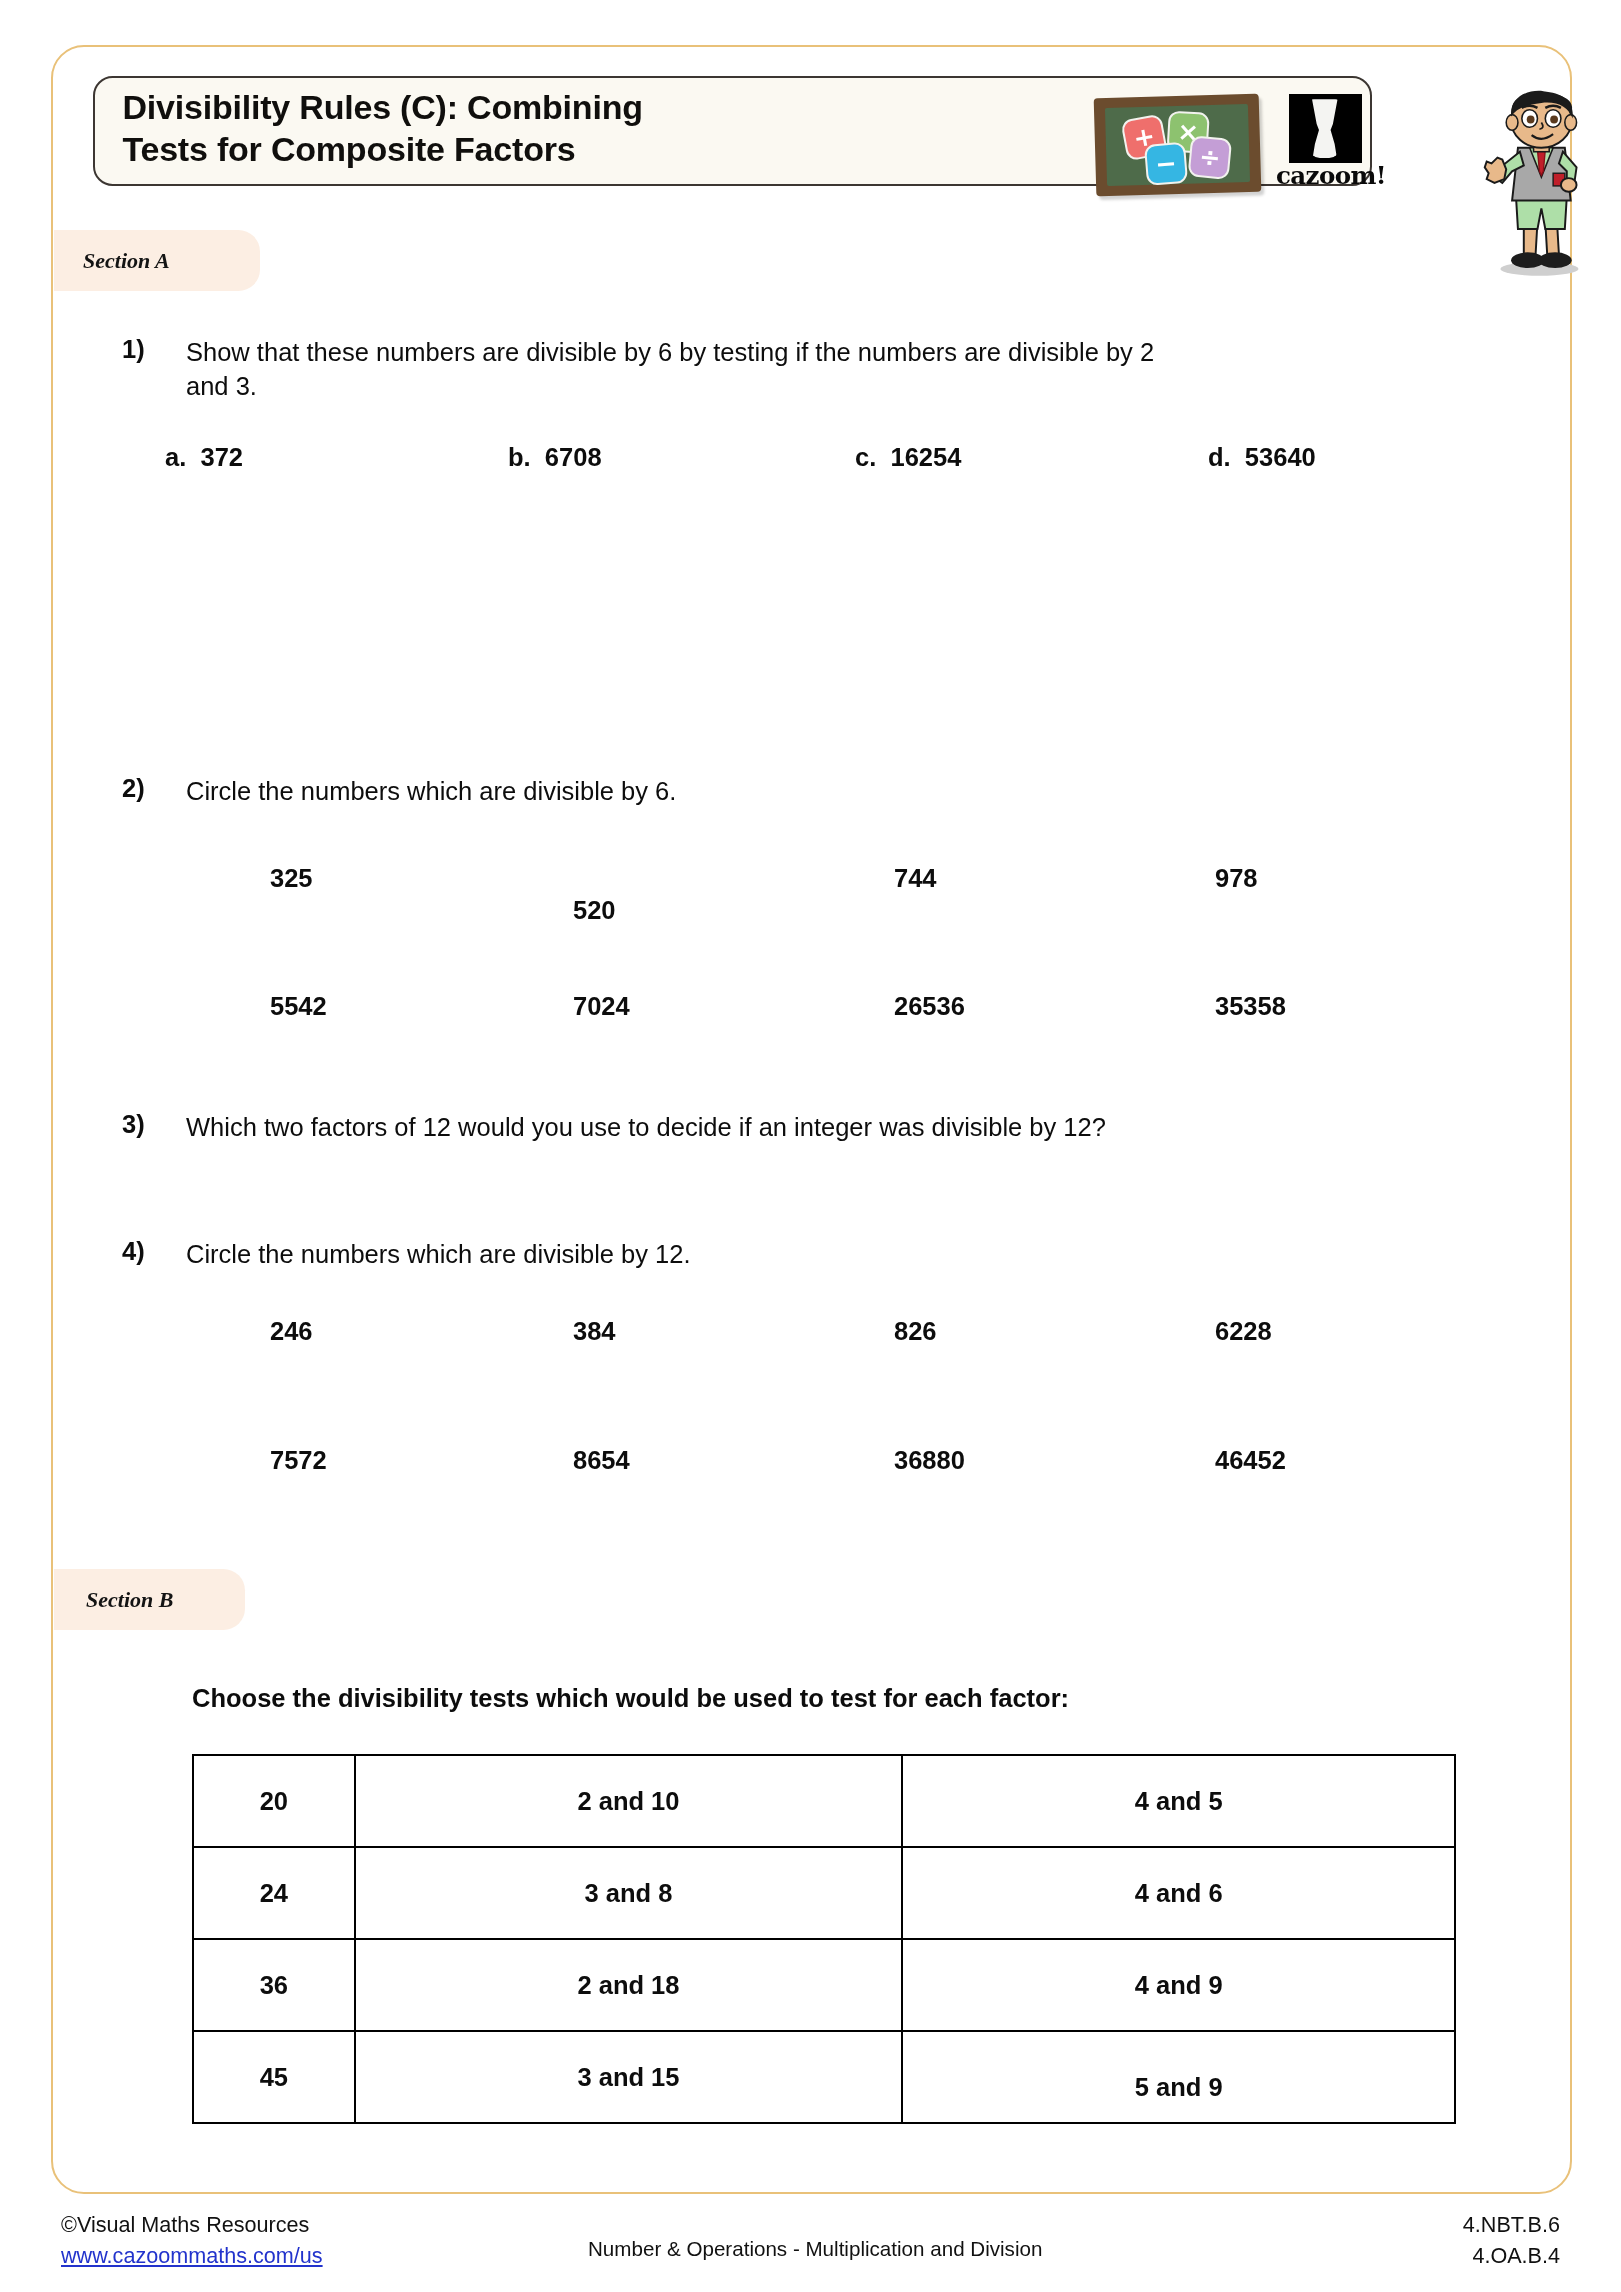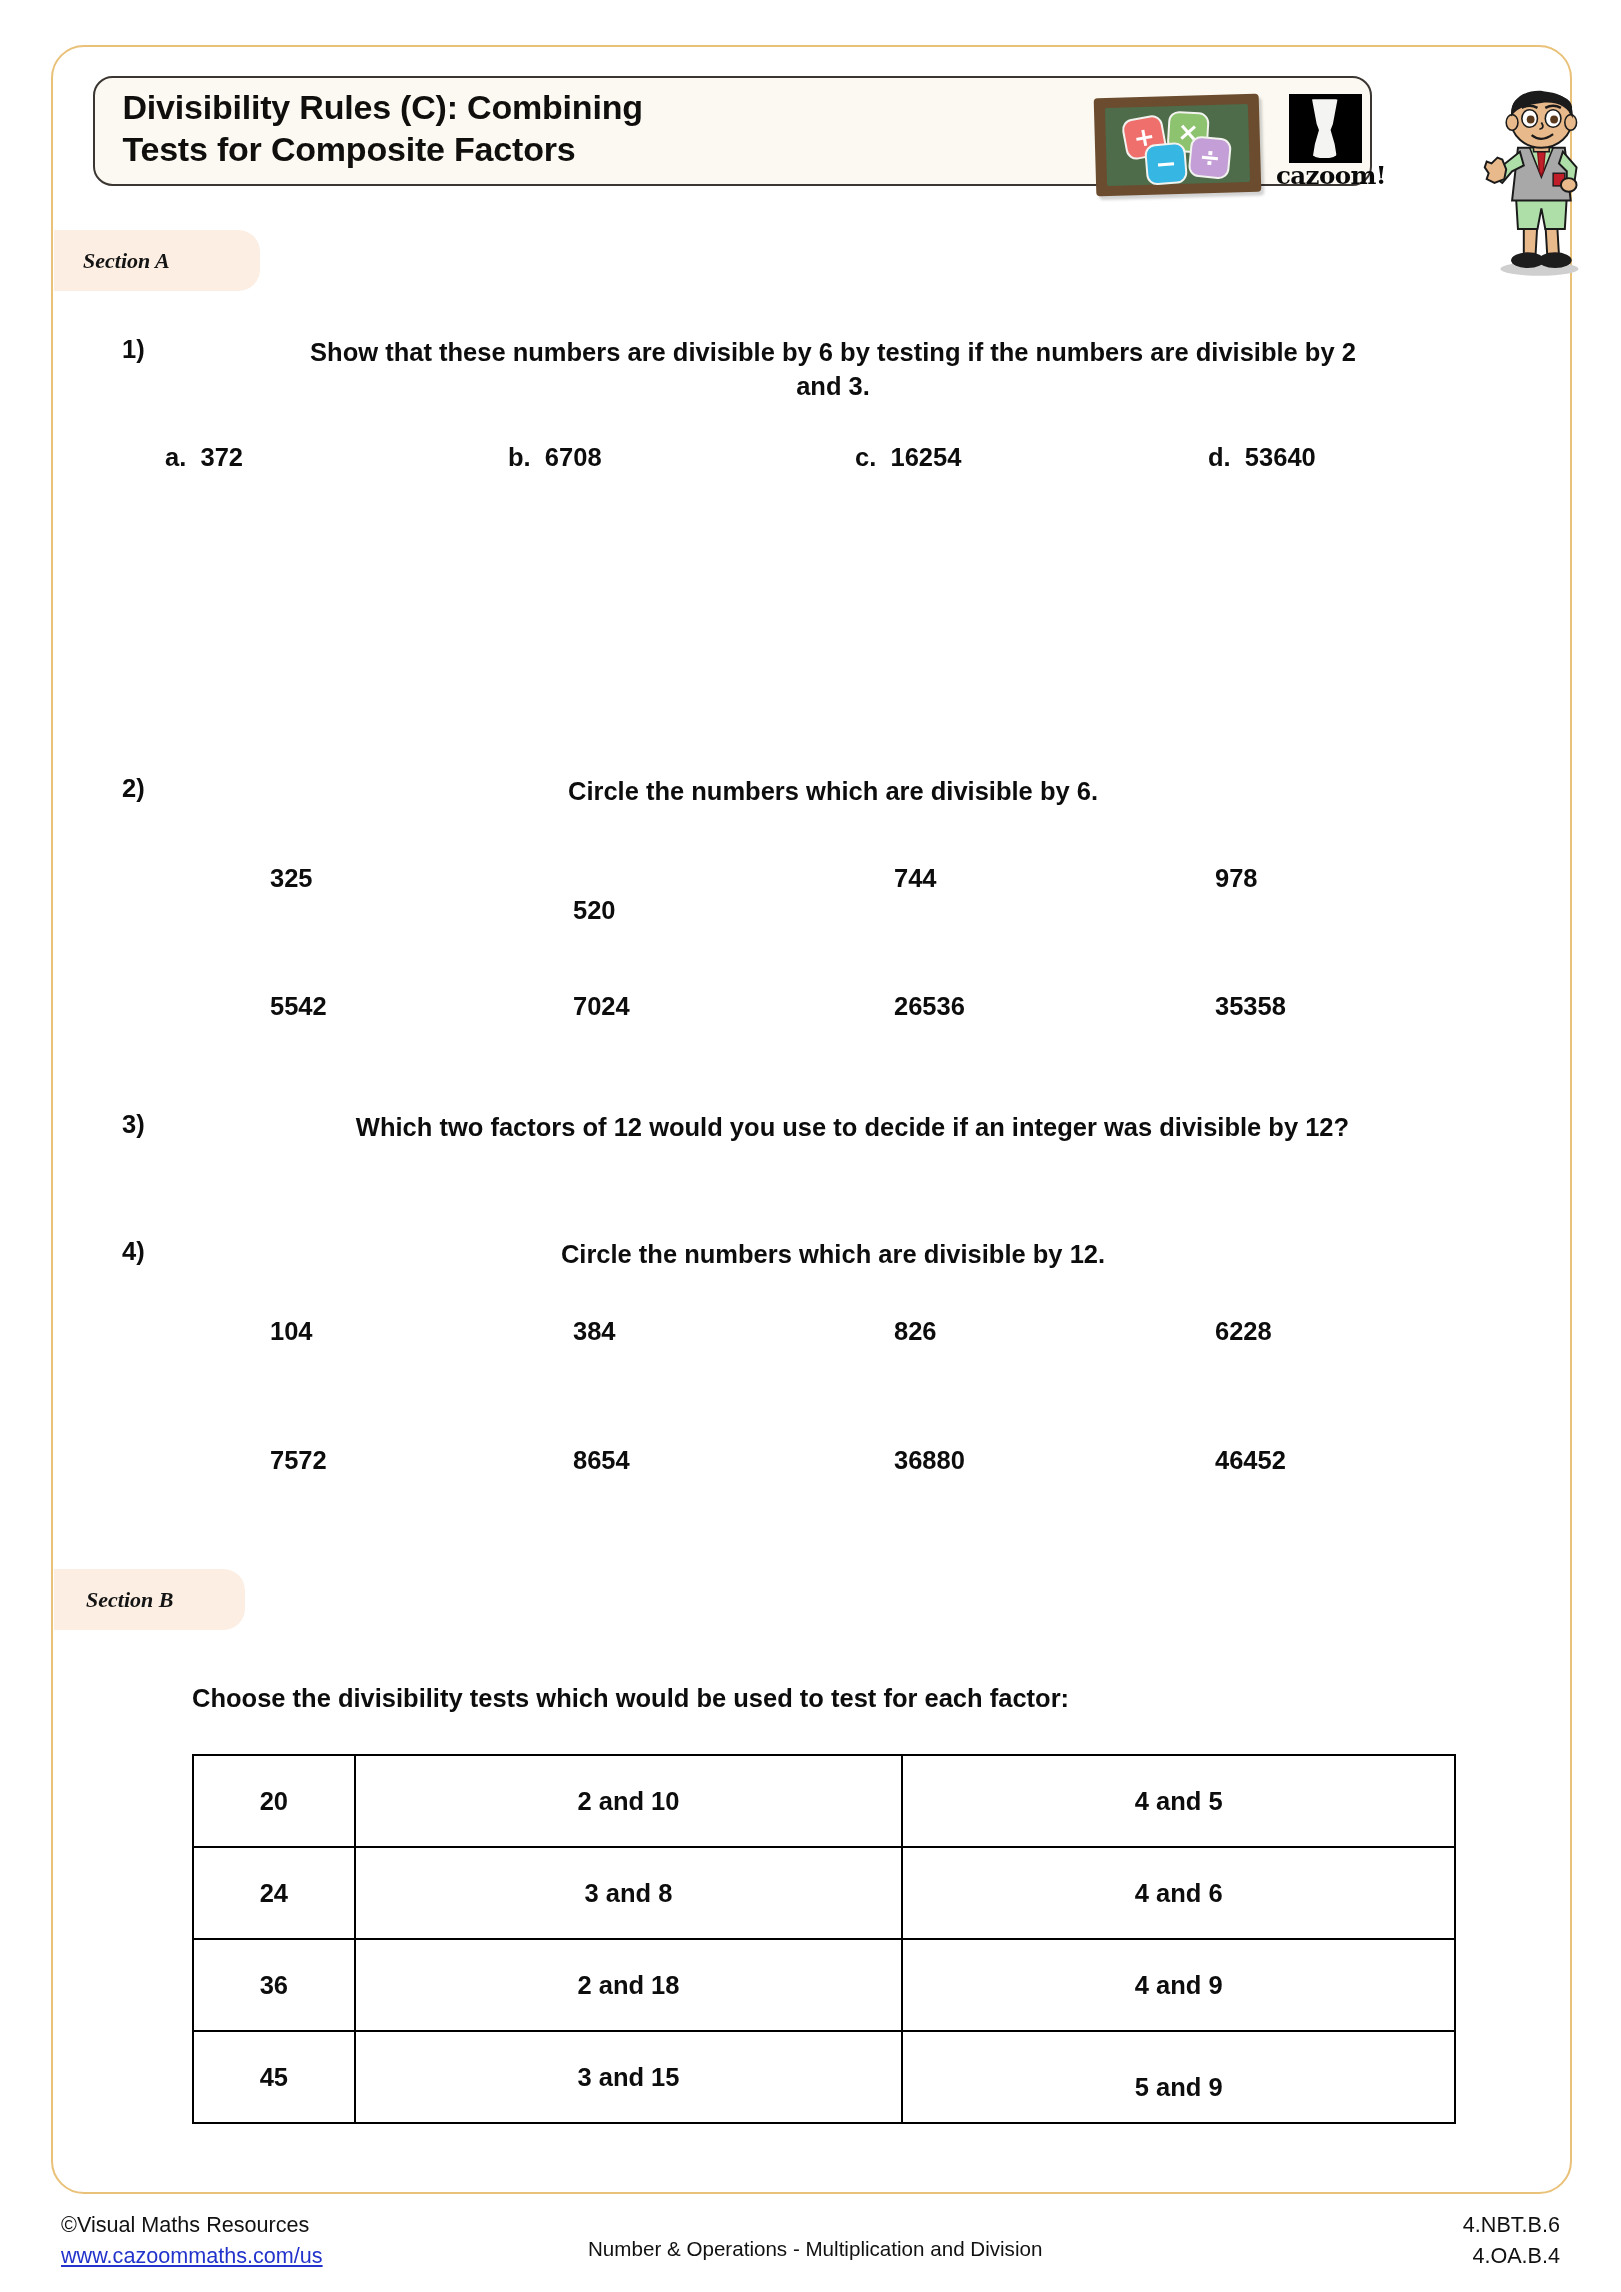--- a/index.html
+++ b/index.html
@@ -161,24 +161,23 @@
   
   .q-num {
     position: absolute;
     font-size: 25.5px;
     font-weight: bold;
     color: #0d0d0d;
   }
   .q-text {
     position: absolute;
     font-size: 25.5px;
-    font-weight: bold;
+    font-weight: normal;
     color: #0d0d0d;
     line-height: 1.35;
-    text-align: center;
   }
 
   .choice {
     position: absolute;
     font-size: 25.5px;
     font-weight: bold;
     color: #0d0d0d;
     white-space: nowrap;
   }
 
@@ -361,21 +360,21 @@
 <div class="num-item" style="left:573px; top:992px;">7024</div>
 <div class="num-item" style="left:894px; top:992px;">26536</div>
 <div class="num-item" style="left:1215px; top:992px;">35358</div>
 
 <div class="q-num" style="left:122px; top:1110px;">3)</div>
 <div class="q-text" style="left:186px; top:1110px; width:1333px;">Which two factors of 12 would you use to decide if an integer was divisible by 12?</div>
 
 <div class="q-num" style="left:122px; top:1237px;">4)</div>
 <div class="q-text" style="left:186px; top:1237px; width:1294px;">Circle the numbers which are divisible by 12.</div>
 
-<div class="num-item" style="left:270px; top:1317px;">104</div>
+<div class="num-item" style="left:270px; top:1317px;">246</div>
 <div class="num-item" style="left:573px; top:1317px;">384</div>
 <div class="num-item" style="left:894px; top:1317px;">826</div>
 <div class="num-item" style="left:1215px; top:1317px;">6228</div>
 
 <div class="num-item" style="left:270px; top:1446px;">7572</div>
 <div class="num-item" style="left:573px; top:1446px;">8654</div>
 <div class="num-item" style="left:894px; top:1446px;">36880</div>
 <div class="num-item" style="left:1215px; top:1446px;">46452</div>
 
 <div class="section-banner" id="banner-b">

